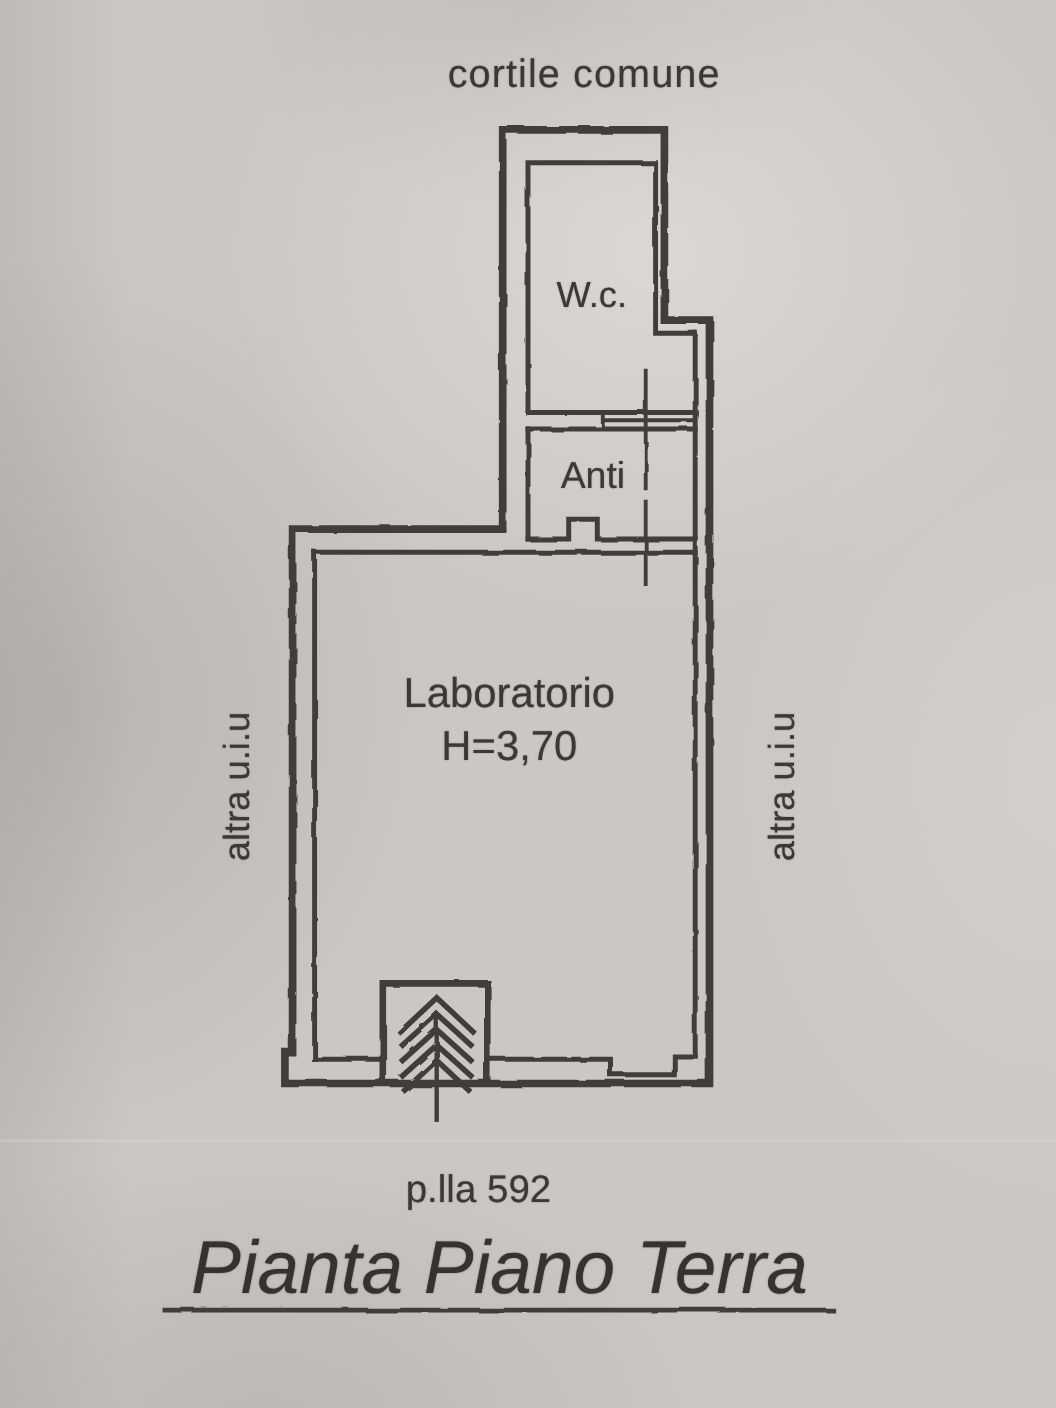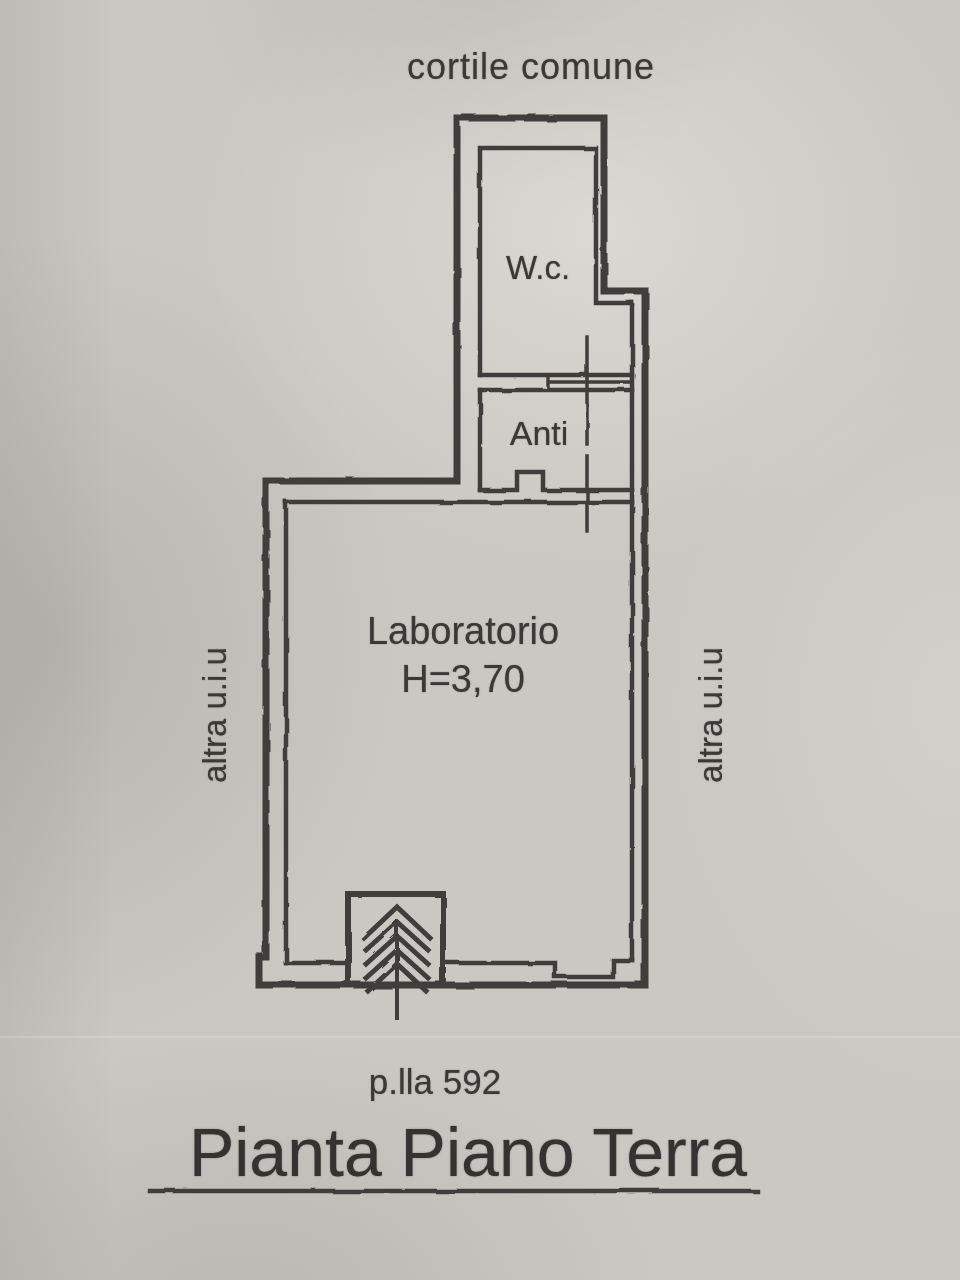--- a/index.html
+++ b/index.html
@@ -28,23 +28,24 @@
   }
   .lbl-courtyard{left:400px;top:46px;width:262px;font-size:36px;letter-spacing:1px;}
   .lbl-wc{left:468px;top:249px;width:140px;font-size:33px;}
   .lbl-anti{left:469px;top:414px;width:140px;font-size:34px;}
   .lbl-lab{left:322px;top:607px;width:282px;font-size:38px;line-height:48px;}
   .lbl-side{width:180px;height:36px;font-size:33px;transform:rotate(-90deg);}
   .lbl-side-left{left:124px;top:697px;}
   .lbl-side-right{left:620px;top:697px;}
   .lbl-parcel{left:320px;top:1050px;width:230px;font-size:35px;margin-top:12px;}
   .lbl-title{
-    left:164px;top:1113px;width:608px;font-size:68px;
+    left:150px;top:1113px;width:608px;font-size:68px;
     color:#343331;letter-spacing:0px;
     text-shadow:0 0 1.5px rgba(50,49,47,0.6);
+    font-style:italic;
   }
   .crease{
     position:absolute;left:0;top:1036px;width:960px;height:2px;
     background:rgba(255,255,255,0.18);
   }
 </style>
 </head>
 <body>
 
 <div class="page">

